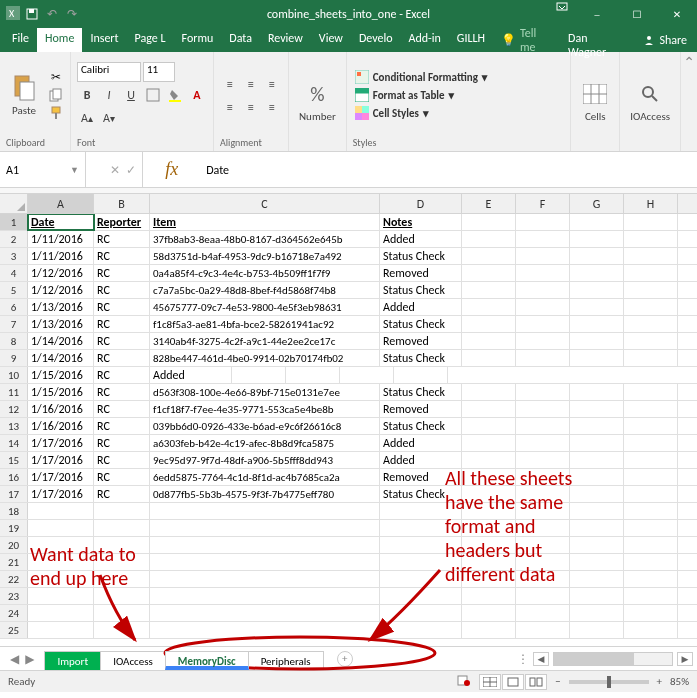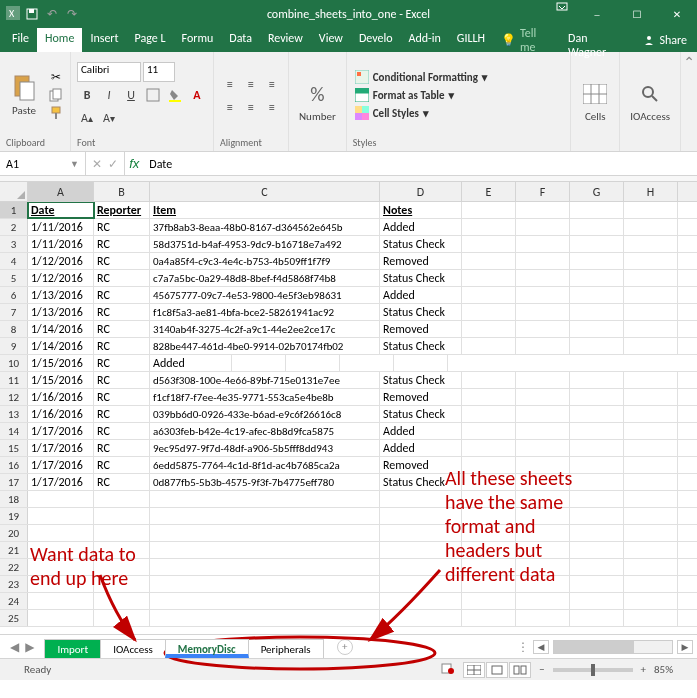--- a/index.html
+++ b/index.html
@@ -41,24 +41,24 @@
   .fsel.size { width: 32px; }
   .btn-sq { width: 20px; height: 20px; display: flex; align-items: center; justify-content: center; border: 1px solid transparent; font-size: 12px; color: #444; }
 
   .align-box { display: flex; flex-direction: column; gap: 3px; }
   .align-row { display: flex; gap: 1px; }
 
   .styles-box { display: flex; flex-direction: column; gap: 2px; font-size: 11px; color: #333; }
   .styles-row { display: flex; align-items: center; gap: 4px; padding: 1px 2px; font-weight: bold; }
 
   
-  .fx-bar { height: 24px; background: #fff; border-bottom: 1px solid #d4d4d4; display: flex; align-items: stretch; }
+  .fx-bar { height: 36px; background: #fff; border-bottom: 1px solid #d4d4d4; display: flex; align-items: stretch; gap: 18px; }
   .name-box { width: 86px; border-right: 1px solid #d4d4d4; display: flex; align-items: center; padding: 0 6px; font-size: 12px; background: #fff; justify-content: space-between; }
   .fx-icons { display: flex; align-items: center; gap: 6px; padding: 0 6px; color: #aaa; font-size: 12px; border-right: 1px solid #d4d4d4; }
-  .fx-label { font-style: italic; font-family: Liberation Sans, sans-serif; font-size: 13px; padding: 0 4px; display:flex; align-items:center; color:#15803d;}
+  .fx-label { font-style: italic; font-family: Liberation Serif, serif; font-size: 18px; padding: 0 4px; display:flex; align-items:center; color:#a16207;}
   .fx-input { flex: 1; padding: 0 6px; display: flex; align-items: center; font-size: 12px; }
 
   
   .grid-container { position: relative; width:697px; }
   .column-headers { display: flex; height: 20px; background: #f0f0f0; border-bottom: 1px solid #d4d4d4; }
   .row-header-corner { width: 28px; border-right: 1px solid #d4d4d4; background: #f0f0f0; position:relative;}
   .row-header-corner::after { content:''; position:absolute; right:2px; bottom:2px; width:0;height:0; border-left:8px solid transparent; border-bottom:8px solid #b0b0b0;}
   .col-h { border-right: 1px solid #d4d4d4; text-align: center; color: #333; font-size: 12px; display: flex; align-items: center; justify-content: center; }
   .col-A { width: 66px; background:#d2d2d2;} .col-B { width: 56px; } .col-C { width: 230px; }
   .col-D { width: 82px; } .col-E { width: 54px; } .col-F { width: 54px; }
@@ -83,21 +83,21 @@
   .sheet-tab { padding: 3px 12px; border: 1px solid #ccc; border-bottom:none; background: #fff; margin-right: -1px; font-size:11px; height:19px; }
   .sheet-tab.green { background: #00b050; color:#fff;}
   .sheet-tab.active { background: #fff; border-bottom:4px solid #3b82f6; color:#217346; font-weight:600; z-index:2;}
   .sheet-plus { width: 24px; display: flex; align-items: center; justify-content: center; color: #888; border:1px solid #ccc; border-radius:50%; width:16px;height:16px; margin-left:14px;font-size:11px;}
   .hscroll { flex:1; display:flex; align-items:center; justify-content:flex-end; padding-right:4px; gap:4px;}
   .hscroll .track { width:120px; height:14px; border:1px solid #ccc; background:#f1f1f1; position:relative;}
   .hscroll .thumb { position:absolute; left:0; width:80px; height:12px; background:#cdcdcd;}
   .hscroll .arr { width:16px; height:14px; border:1px solid #ccc; display:flex;align-items:center;justify-content:center;font-size:9px;color:#666;}
 
   
-  .status-bar { height: 22px; background: #f1f1f1; border-top: 1px solid #d4d4d4; display: flex; align-items: center; font-size: 11px; color: #555; padding: 0 24px; justify-content: space-between; }
+  .status-bar { height: 22px; background: #f1f1f1; border-top: 1px solid #d4d4d4; display: flex; align-items: center; font-size: 11px; color: #555; padding: 0 8px; justify-content: space-between; }
   .status-right { display: flex; align-items: center; gap: 8px; }
   .view-btns { display: flex; gap: 1px; }
   .view-btn { width: 22px; height: 16px; border:1px solid #ccc; display:flex;align-items:center;justify-content:center; background:#fff;}
   .zoom-slider { width: 80px; height: 4px; background: #ccc; position: relative; }
   .zoom-slider .zthumb { position:absolute; left:38px; top:-4px; width:4px; height:12px; background:#666;}
 
   
   .annotation { position: absolute; color: #c00000; font-family: Calibri, sans-serif; font-size: 20px; line-height: 1.2; pointer-events: none; }
   .anno-svg { position:absolute; pointer-events:none; }
 

